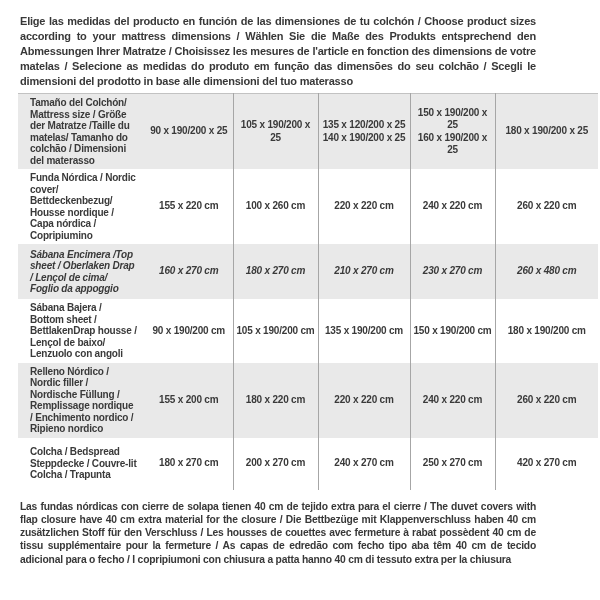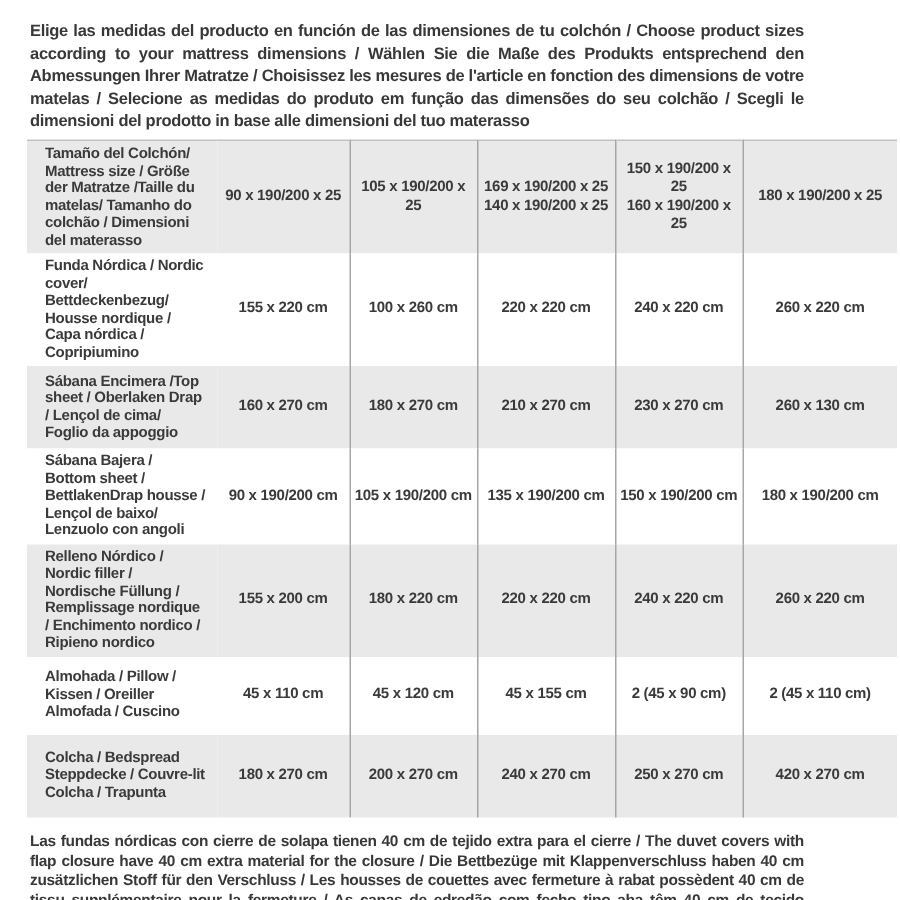--- a/index.html
+++ b/index.html
@@ -33,21 +33,21 @@
   col.c2 { width: 85px; }
   col.c3 { width: 92px; }
   col.c4 { width: 85px; }
   col.c5 { width: 103px; }
 
   .size-table tr:nth-child(odd) { background: #e9e9e9; }
   .size-table tr:nth-child(even) { background: #ffffff; }
 
   .size-table tr:nth-child(1) { height: 62px; }
   .size-table tr:nth-child(2) { height: 53px; }
-  .size-table tr:nth-child(3) { height: 55px; }
+  .size-table tr:nth-child(3) { height: 55px; font-style: italic; }
   .size-table tr:nth-child(4) { height: 60px; }
   .size-table tr:nth-child(5) { height: 60px; }
   .size-table tr:nth-child(6) { height: 52px; }
   .size-table tr:nth-child(7) { height: 55px; }
   .size-table tr:nth-child(8) { height: 52px; }
 
   .size-table th, .size-table td { vertical-align: middle; }
 
   .size-table th.lbl {
     text-align: left;
@@ -94,69 +94,61 @@
         <col class="c2">
         <col class="c3">
         <col class="c4">
         <col class="c5">
     </colgroup>
     <tbody>
       <tr>
         <th class="lbl">Tamaño del Colchón/ Mattress size / Größe der Matratze /Taille du matelas/ Tamanho do colchão / Dimensioni del materasso</th>
         <td class="val"><span>90 x 190/200 x 25</span></td>
         <td class="val"><span>105 x 190/200 x 25</span></td>
-        <td class="val"><span>169 x 190/200 x 25</span><br><span>140 x 190/200 x 25</span></td>
+        <td class="val"><span>135 x 120/200 x 25</span><br><span>140 x 190/200 x 25</span></td>
         <td class="val"><span>150 x 190/200 x 25</span><br><span>160 x 190/200 x 25</span></td>
         <td class="val"><span>180 x 190/200 x 25</span></td>
       </tr>
 
       <tr>
         <th class="lbl">Funda Nórdica /  Nordic cover/ Bettdeckenbezug/ Housse nordique  / Capa nórdica / Copripiumino</th>
         <td class="val"><span>155 x 220 cm</span></td>
         <td class="val"><span>100 x 260 cm</span></td>
         <td class="val"><span>220 x 220 cm</span></td>
         <td class="val"><span>240 x 220 cm</span></td>
         <td class="val"><span>260 x 220 cm</span></td>
       </tr>
 
       <tr>
         <th class="lbl">Sábana Encimera /Top sheet / Oberlaken Drap / Lençol de cima/ Foglio da appoggio</th>
         <td class="val"><span>160 x 270 cm</span></td>
         <td class="val"><span>180 x 270 cm</span></td>
         <td class="val"><span>210 x 270 cm</span></td>
         <td class="val"><span>230 x 270 cm</span></td>
-        <td class="val"><span>260 x 130 cm</span></td>
+        <td class="val"><span>260 x 480 cm</span></td>
       </tr>
 
       <tr>
         <th class="lbl">Sábana Bajera / Bottom sheet / BettlakenDrap housse / Lençol de baixo/ Lenzuolo con angoli</th>
         <td class="val"><span>90 x 190/200 cm</span></td>
         <td class="val"><span>105 x 190/200 cm</span></td>
         <td class="val"><span>135 x 190/200 cm</span></td>
         <td class="val"><span>150 x 190/200 cm</span></td>
         <td class="val"><span>180 x 190/200 cm</span></td>
       </tr>
 
       <tr>
         <th class="lbl">Relleno Nórdico / Nordic filler / Nordische Füllung / Remplissage nordique / Enchimento nordico / Ripieno nordico</th>
         <td class="val"><span>155 x 200 cm</span></td>
         <td class="val"><span>180 x 220 cm</span></td>
         <td class="val"><span>220 x 220 cm</span></td>
         <td class="val"><span>240 x 220 cm</span></td>
         <td class="val"><span>260 x 220 cm</span></td>
       </tr>
 
-      <tr>
-        <th class="lbl">Almohada  / Pillow / Kissen / Oreiller Almofada / Cuscino</th>
-        <td class="val"><span>45 x 110 cm</span></td>
-        <td class="val"><span>45 x 120 cm</span></td>
-        <td class="val"><span>45 x 155 cm</span></td>
-        <td class="val"><span>2 (45 x 90 cm)</span></td>
-        <td class="val"><span>2 (45 x 110 cm)</span></td>
-      </tr>
 
       <tr>
         <th class="lbl">Colcha / Bedspread Steppdecke / Couvre-lit Colcha / Trapunta</th>
         <td class="val"><span>180 x 270 cm</span></td>
         <td class="val"><span>200 x 270 cm</span></td>
         <td class="val"><span>240 x 270 cm</span></td>
         <td class="val"><span>250 x 270 cm</span></td>
         <td class="val"><span>420 x 270 cm</span></td>
       </tr>
 

